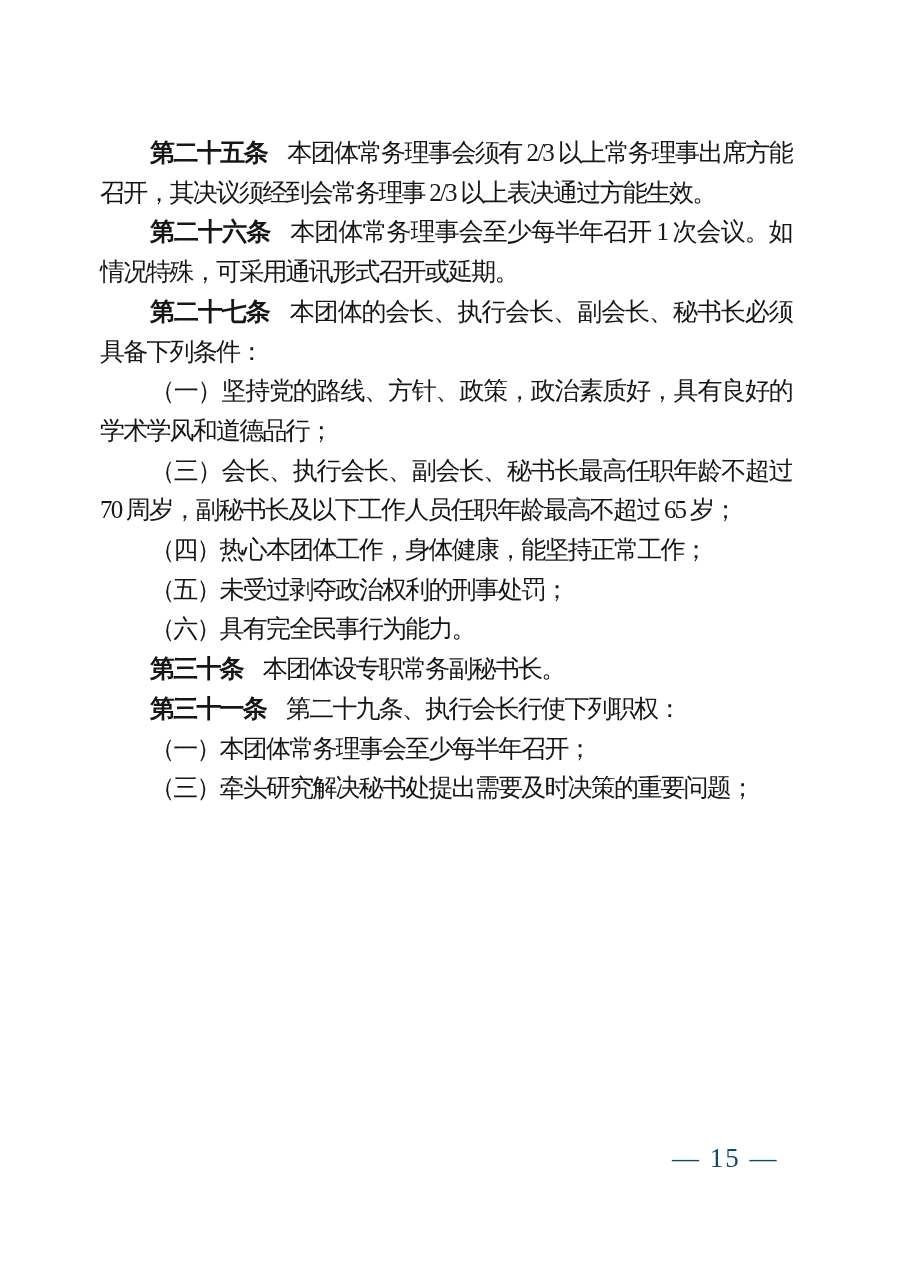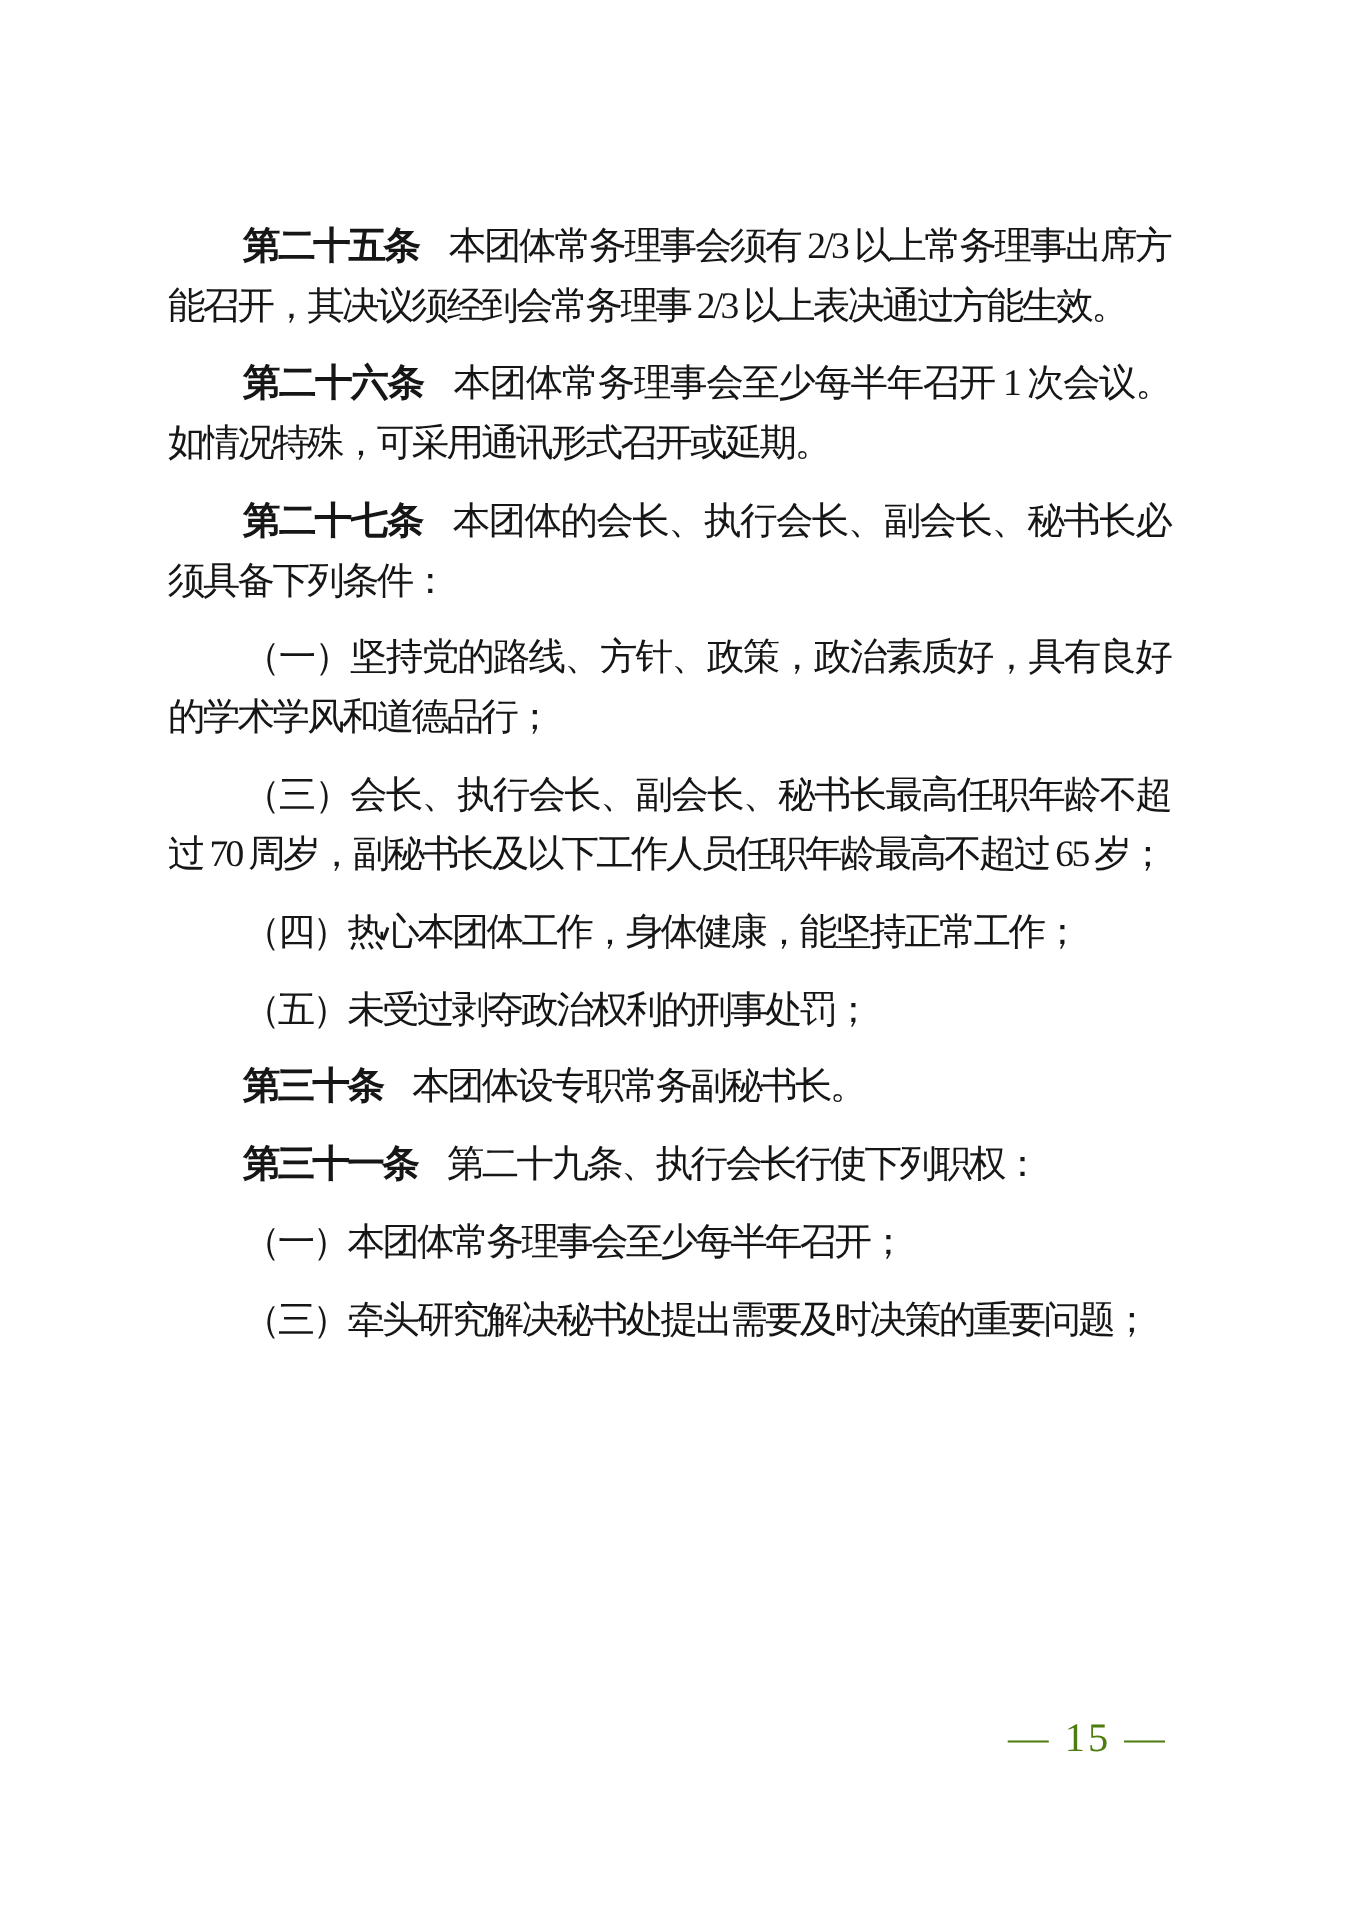--- a/index.html
+++ b/index.html
@@ -25,53 +25,54 @@
     left: 100px;
     top: 133px;
     width: 692px;
     font-size: 25px;
     line-height: 39.7px;
     letter-spacing: -1.8px;
     text-align: justify;
     text-justify: inter-character;
   }
   .para {
-    margin: 12px;
+    margin: 0;
     padding: 0;
     text-indent: 50px;
   }
   .term {
     font-weight: bold;
     margin-right: 20px;
   }
   .term:empty {
     display: none;
   }
   .page-number {
     position: absolute;
     left: 672px;
     top: 1142px;
     font-size: 27px;
     line-height: 32px;
     letter-spacing: 2px;
-    color: #4d7c0f;
+    color: #0c4a6e;
     white-space: nowrap;
   }
 </style>
 </head>
 <body>
 
 <div class="doc-page">
   <div class="doc-body">
       <p class="para"><span class="term">第二十五条</span><span class="body-text">本团体常务理事会须有 2/3 以上常务理事出席方能召开，其决议须经到会常务理事 2/3 以上表决通过方能生效。</span></p>
       <p class="para"><span class="term">第二十六条</span><span class="body-text">本团体常务理事会至少每半年召开 1 次会议。如情况特殊，可采用通讯形式召开或延期。</span></p>
       <p class="para"><span class="term">第二十七条</span><span class="body-text">本团体的会长、执行会长、副会长、秘书长必须具备下列条件：</span></p>
       <p class="para"><span class="body-text">（一）坚持党的路线、方针、政策，政治素质好，具有良好的学术学风和道德品行；</span></p>
       <p class="para"><span class="body-text">（三）会长、执行会长、副会长、秘书长最高任职年龄不超过 70 周岁，副秘书长及以下工作人员任职年龄最高不超过 65 岁；</span></p>
       <p class="para"><span class="body-text">（四）热心本团体工作，身体健康，能坚持正常工作；</span></p>
       <p class="para"><span class="body-text">（五）未受过剥夺政治权利的刑事处罚；</span></p>
+      <p class="para"><span class="body-text">（六）具有完全民事行为能力。</span></p>
       <p class="para"><span class="term">第三十条</span><span class="body-text">本团体设专职常务副秘书长。</span></p>
       <p class="para"><span class="term">第三十一条</span><span class="body-text">第二十九条、执行会长行使下列职权：</span></p>
       <p class="para"><span class="body-text">（一）本团体常务理事会至少每半年召开；</span></p>
       <p class="para"><span class="body-text">（三）牵头研究解决秘书处提出需要及时决策的重要问题；</span></p>
     </div>
   <div class="page-number">— 15 —</div>
 </div>
 
 </body></html>

